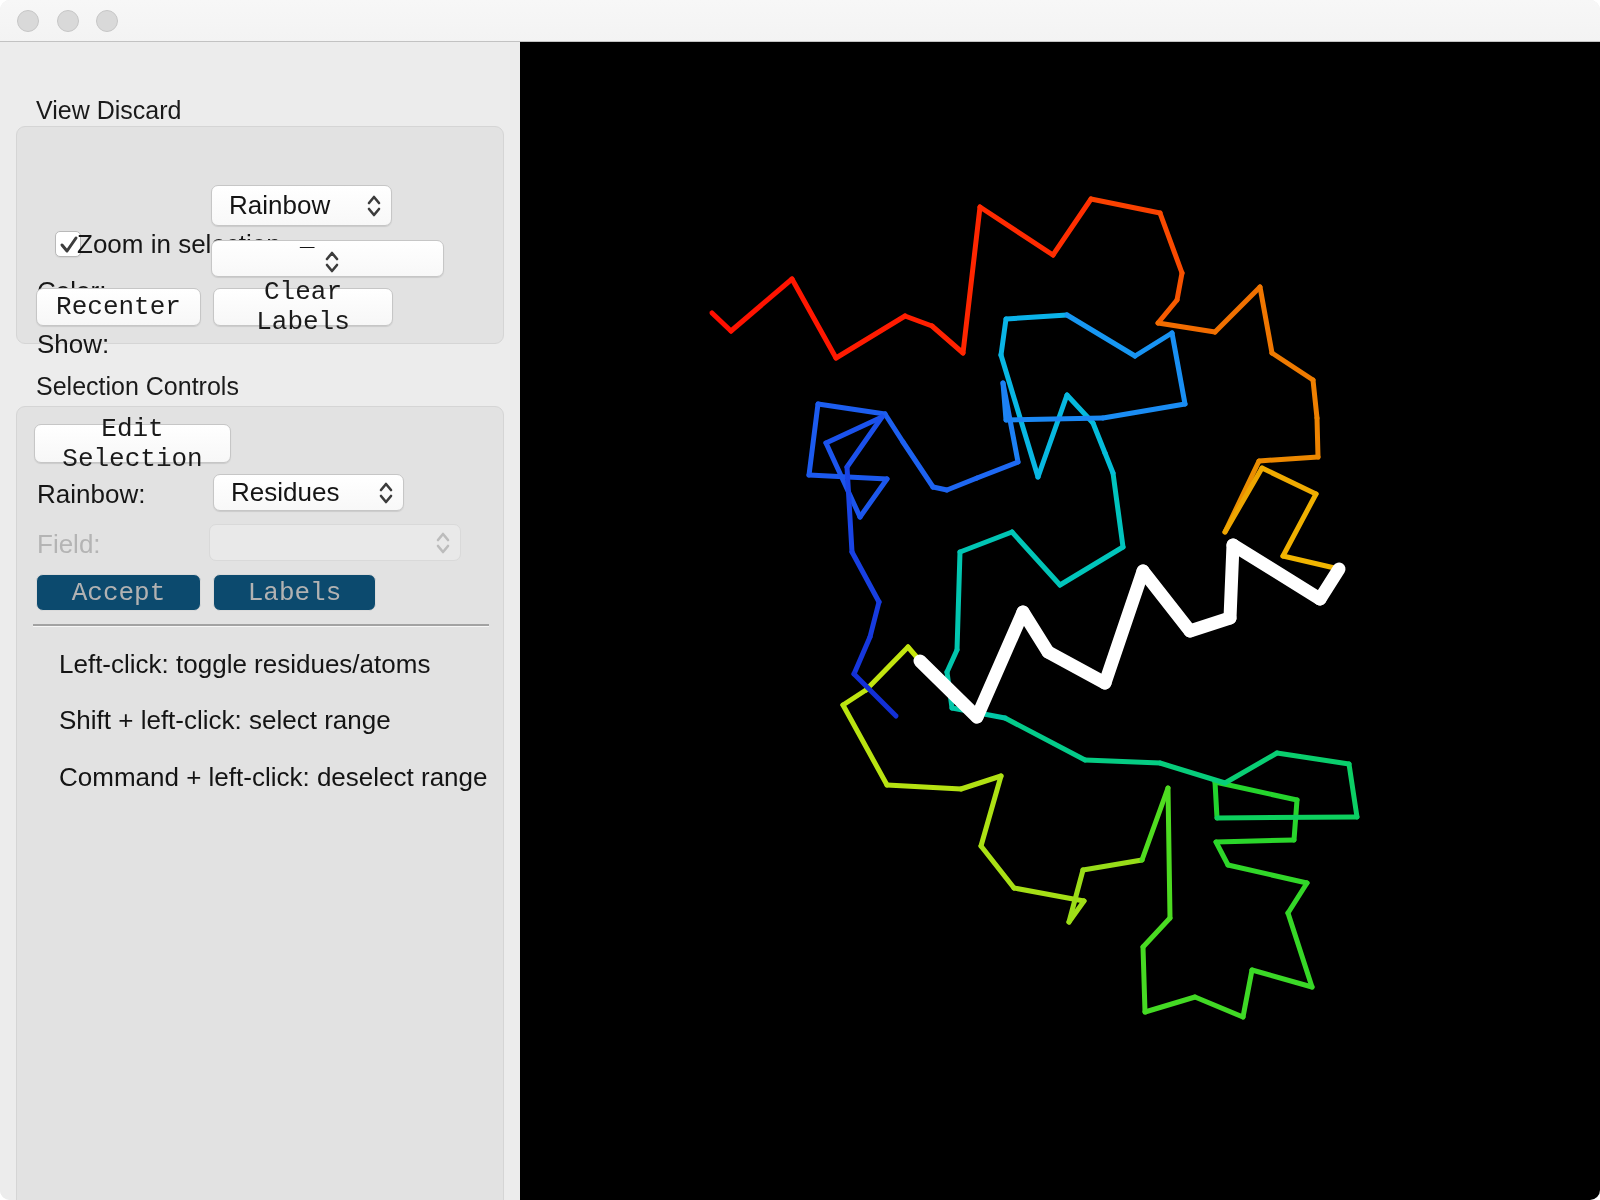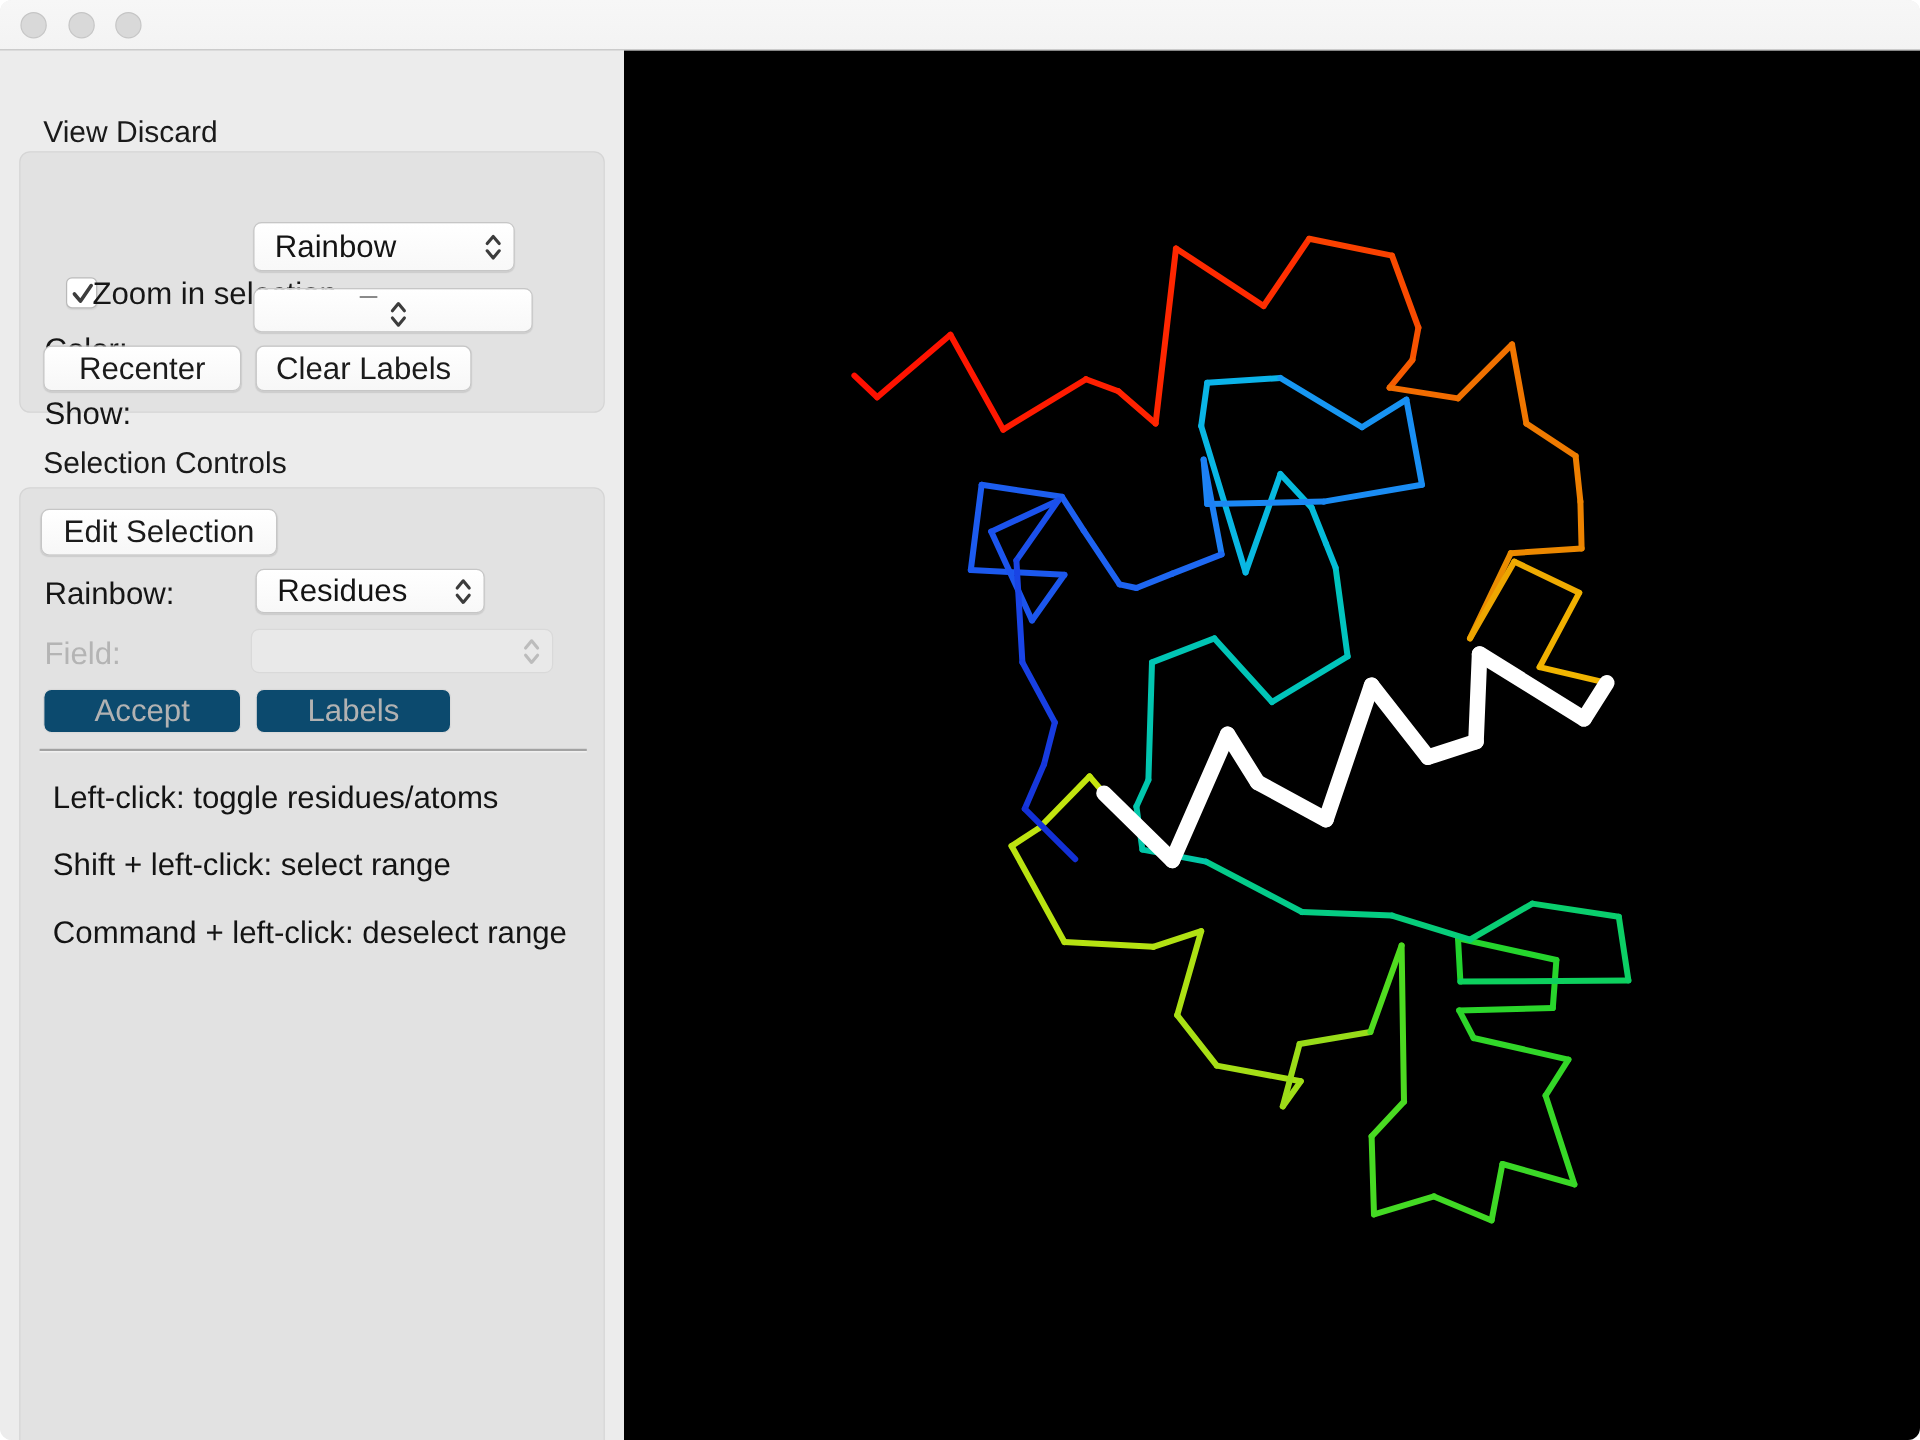--- a/index.html
+++ b/index.html
@@ -31,34 +31,34 @@
   .lbl{position:absolute;font-size:26px;color:#161616;white-space:nowrap;}
   .lbl.disabled{color:#b4b4b4;}
   
   .checkbox{position:absolute;left:38px;top:104px;width:26px;height:26px;
     background:#ffffff;border:1px solid #b9b9b9;border-radius:5px;
     box-shadow:0 1px 1px rgba(0,0,0,.06);}
   .checkbox svg{position:absolute;left:1px;top:0px;}
   
   .btn{position:absolute;display:flex;align-items:center;justify-content:center;
     background:linear-gradient(#ffffff,#f7f7f7);border:1px solid #c6c6c6;
-    border-radius:7px;font-size:26px;color:#1b1b1b;font-family:Liberation Sans, sans-serif;
+    border-radius:7px;font-size:26px;color:#1b1b1b;font-family:Liberation Mono, monospace;
     box-shadow:0 1px 1px rgba(0,0,0,.10);padding:0;}
   .btn.disabled{background:#0c4a6e;border-color:#dadada;color:#b2b2b2;box-shadow:none;}
   
   .popup{position:absolute;display:flex;align-items:center;
     background:linear-gradient(#ffffff,#f8f8f8);border:1px solid #c6c6c6;
     border-radius:7px;font-size:26px;color:#141414;
     box-shadow:0 1px 1px rgba(0,0,0,.10);padding:0 8px 0 17px;}
   .popup .val{flex:1;text-align:left;white-space:nowrap;overflow:hidden;}
   .popup .chev{flex:0 0 auto;display:flex;align-items:center;}
   .popup.disabled{background:#e9e9e9;border-color:#d9d9d9;box-shadow:none;color:#b4b4b4;}
   .divider{position:absolute;left:32px;top:581px;width:456px;height:0;
     border-top:2px solid #a2a2a2;border-bottom:1px solid #f6f6f6;}
-  .help{position:absolute;left:27px;font-size:26px;color:#141414;white-space:nowrap;}
+  .help{position:absolute;left:42px;font-size:26px;color:#141414;white-space:nowrap;}
   
   .viewport{position:absolute;left:520px;top:42px;width:1080px;height:1158px;background:#000000;}
   .viewport svg{position:absolute;left:0;top:0;width:100%;height:100%;display:block;}
 </style>
 </head>
 <body>
 
 <div class="window">
 
   <div class="titlebar">
@@ -76,21 +76,21 @@
       <div class="checkbox">
         <span>
           <svg width="24" height="26" viewBox="0 0 24 26">
             <path d="M5 13 L10 19 L19 6" fill="none" stroke="#3d3d3d" stroke-width="3" stroke-linecap="round" stroke-linejoin="round"></path>
           </svg>
         </span>
       </div>
       <div class="lbl" style="left:60px;top:104px;line-height:26px;">Zoom in selection</div>
 
       <div class="lbl" style="left:20px;top:149px;">Color:</div>
-      <div class="popup" style="left:194px;top:58px;width:218px;height:41px;align-items:center;">
+      <div class="popup" style="left:194px;top:58px;width:181px;height:41px;align-items:center;">
         <span class="val">Rainbow</span>
         <span class="chev">
           <svg width="18" height="28" viewBox="0 0 18 28">
             <path d="M4 11 L9 5 L14 11" fill="none" stroke="#3c3c3c" stroke-width="2.6" stroke-linecap="round" stroke-linejoin="round"></path>
             <path d="M4 17 L9 23 L14 17" fill="none" stroke="#3c3c3c" stroke-width="2.6" stroke-linecap="round" stroke-linejoin="round"></path>
           </svg>
         </span>
       </div>
 
       <div class="lbl" style="left:20px;top:202px;">Show:</div>

